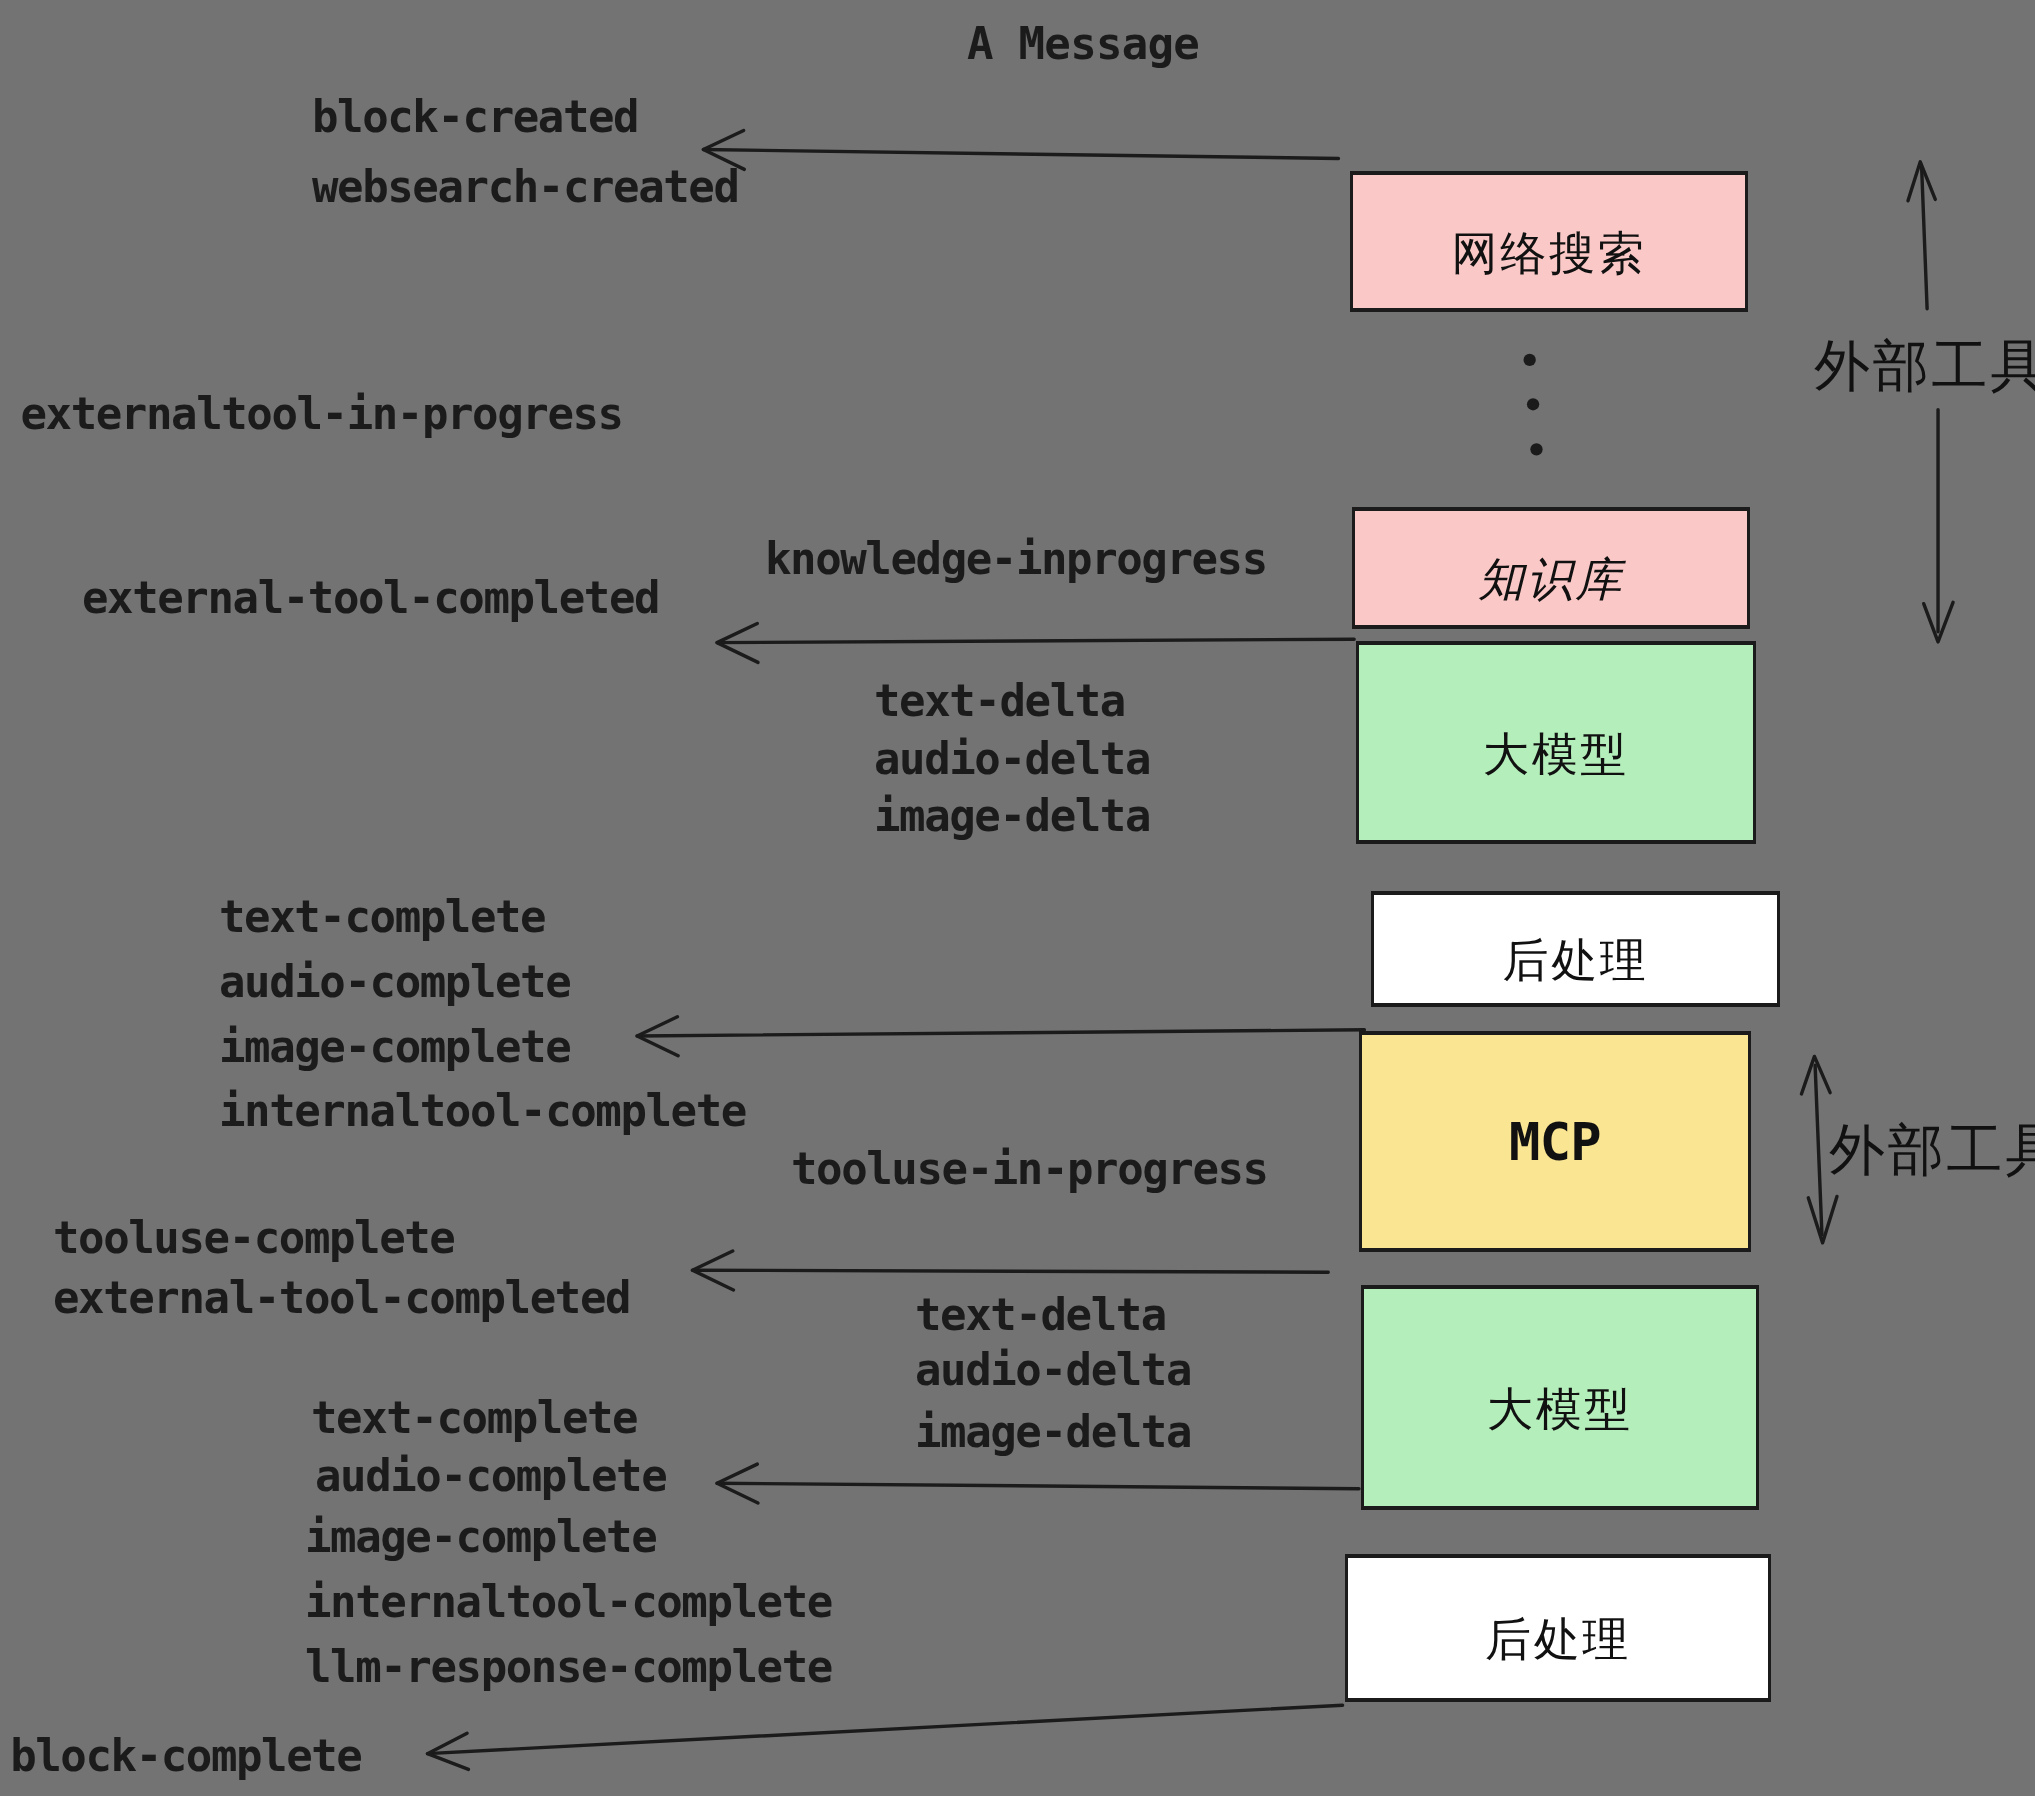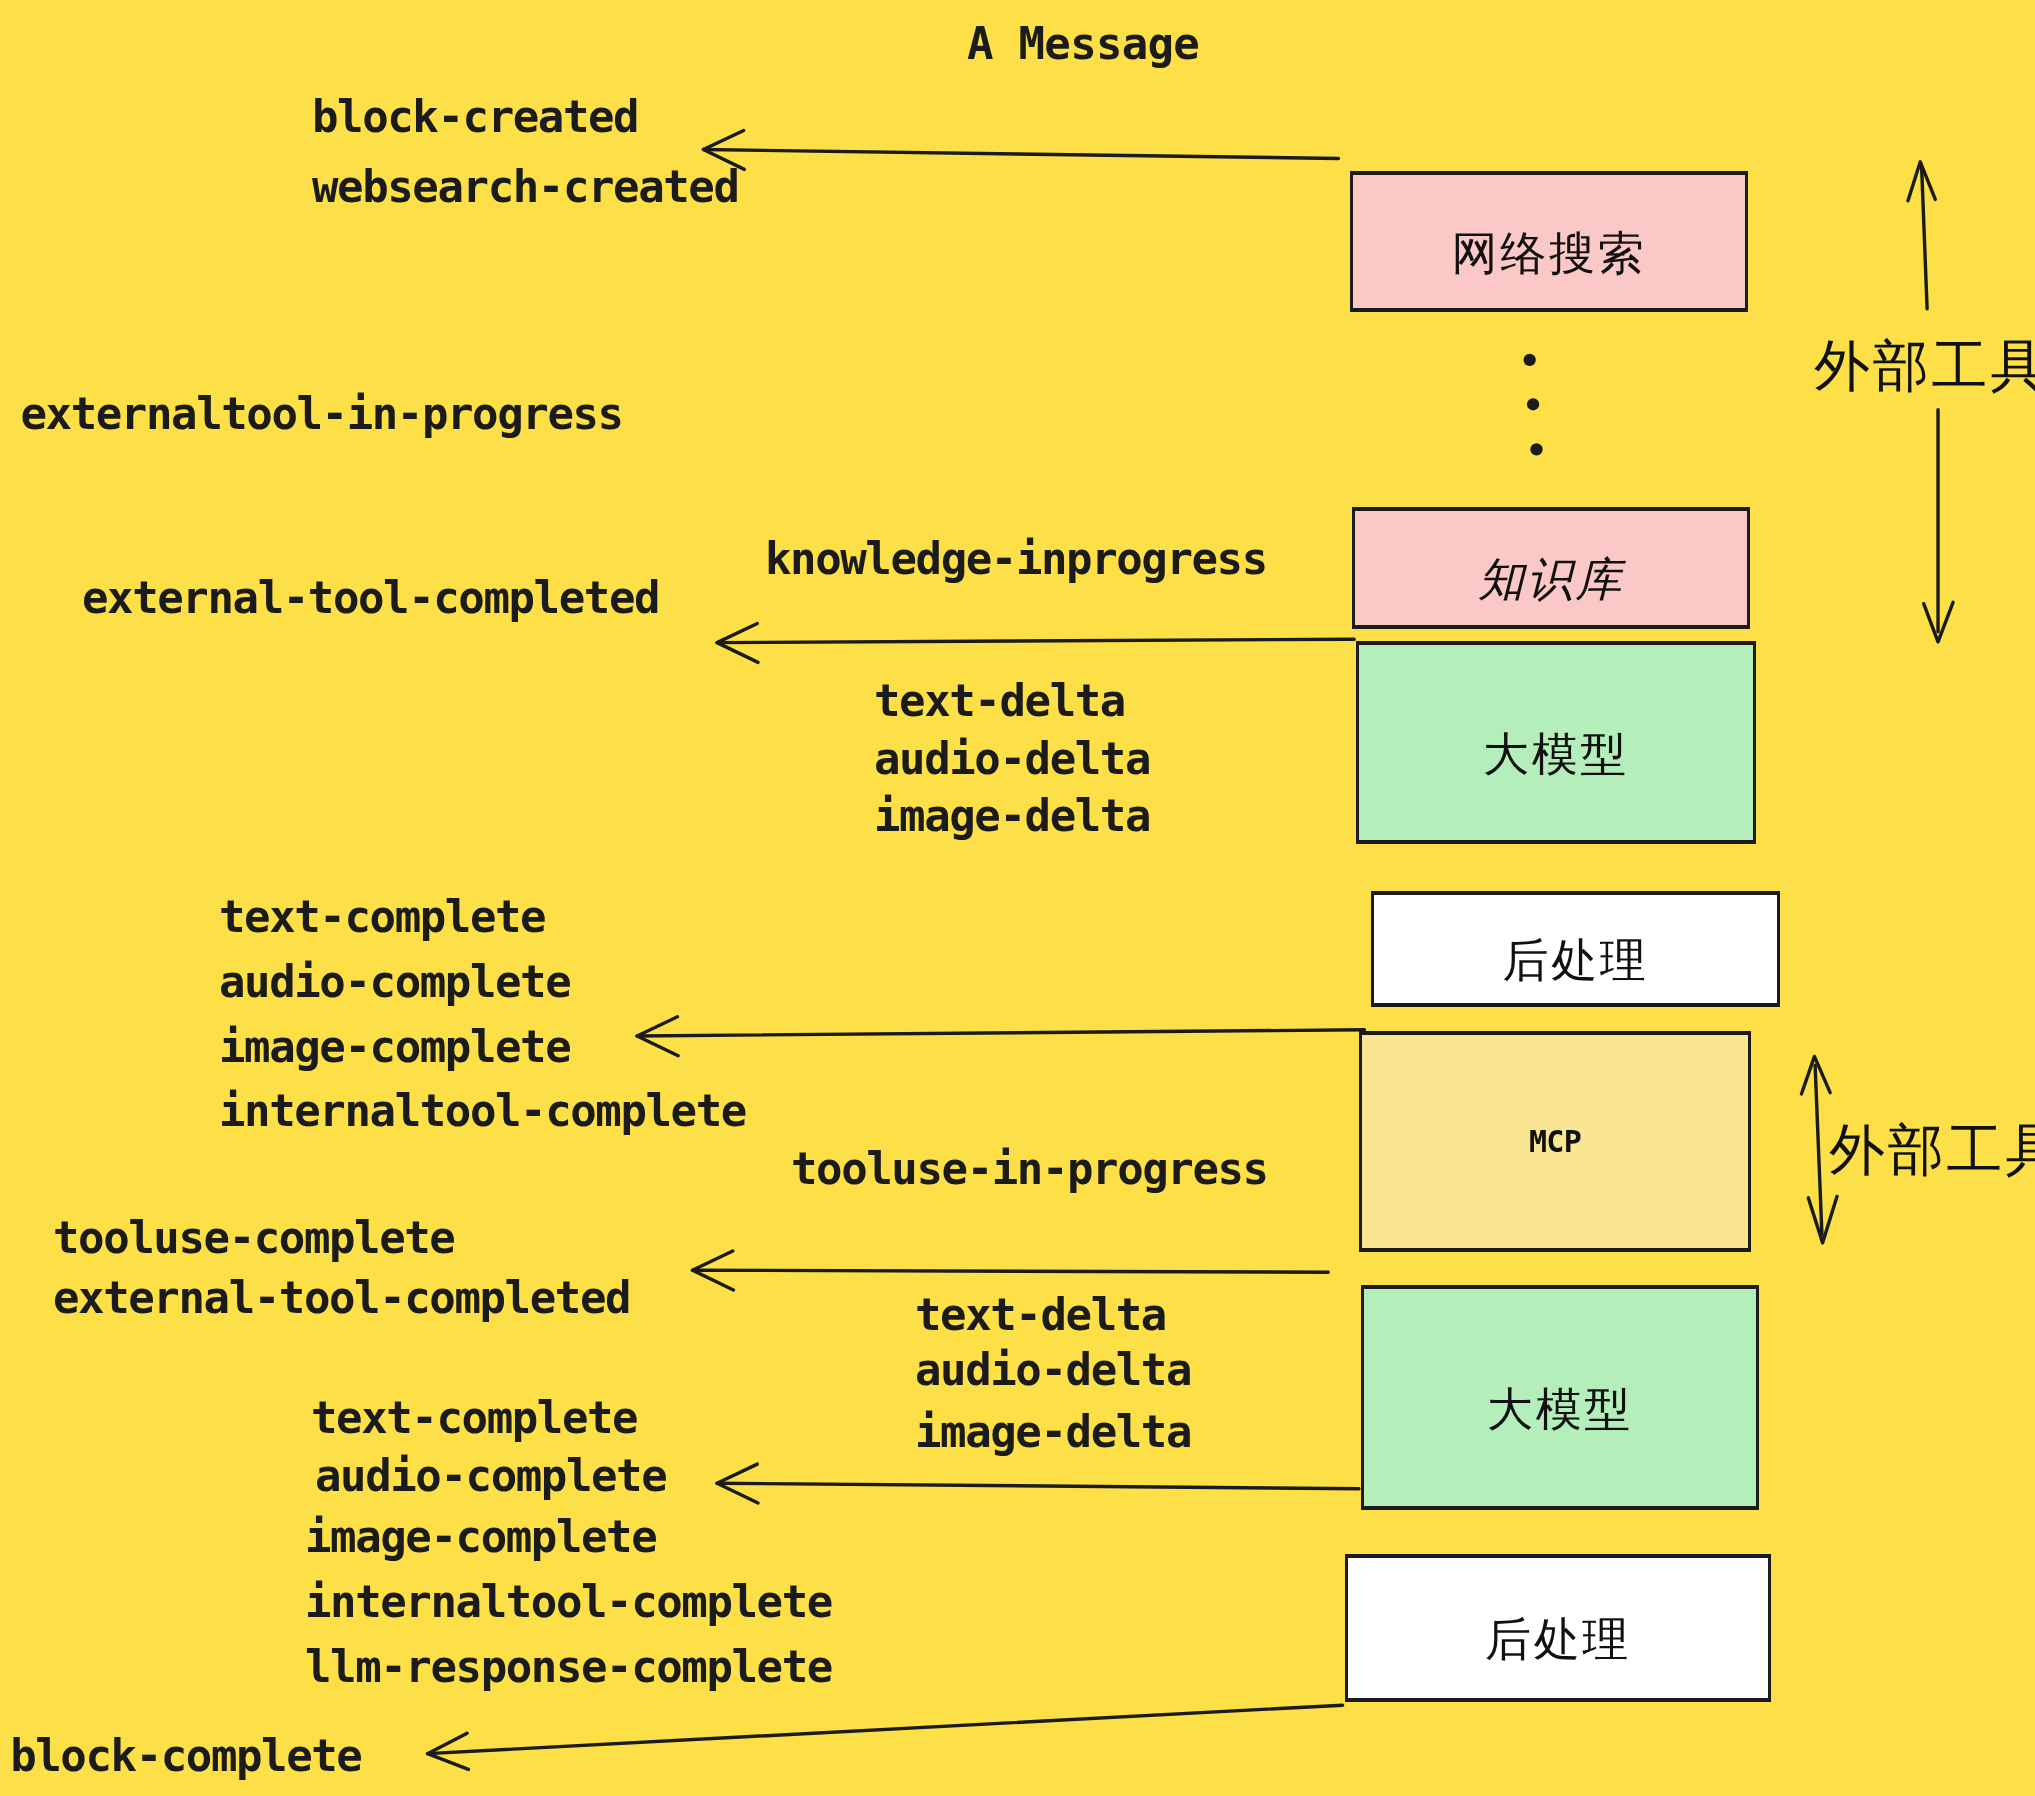--- a/index.html
+++ b/index.html
@@ -1,19 +1,19 @@
 <!DOCTYPE html>
 <html style="font-size:11px"><head>
 <meta charset="utf-8">
 <style>
   html,body{margin:0;padding:0;background:#ffffff;}
   .canvas{
     position:relative;
     width:2035px;height:1796px;
-    background:#fde047;
+    background:#737373;
     overflow:hidden;
     font-family:"DejaVu Sans Mono","Liberation Mono",monospace;
     color:#1b1b1b;
   }
   .arrows{position:absolute;left:0;top:0;width:2035px;height:1796px;}
   .arrows path, .arrows line{stroke:#1b1b1b;stroke-width:5;fill:none;stroke-linecap:round;stroke-linejoin:round;}
   .arrows circle{fill:#1b1b1b;stroke:none;}
   .title{
     position:absolute;left:967px;top:18px;
     font-size:44px;font-weight:bold;letter-spacing:-0.7px;white-space:nowrap;
@@ -28,21 +28,21 @@
     border:3.4px solid #1b1b1b;
     border-top-width:4.8px;border-bottom-width:4.8px;
     box-sizing:border-box;
     display:flex;align-items:center;justify-content:center;
   }
   .node .cjk-label{
     font-family:"DejaVu Sans","Liberation Sans",sans-serif;
     font-size:46px;letter-spacing:2.7px;color:#111;white-space:nowrap;margin-top:24px;
   }
   .node .mono-label{
-    font-size:30px;font-weight:bold;letter-spacing:-0.7px;color:#111;white-space:nowrap;
+    font-size:52px;font-weight:bold;letter-spacing:-0.7px;color:#111;white-space:nowrap;
   }
   .side-label{
     position:absolute;
     font-family:"DejaVu Sans","Liberation Sans",sans-serif;
     font-size:56px;letter-spacing:2.7px;color:#111;white-space:nowrap;
   }
 </style>
 </head>
 <body>
 

